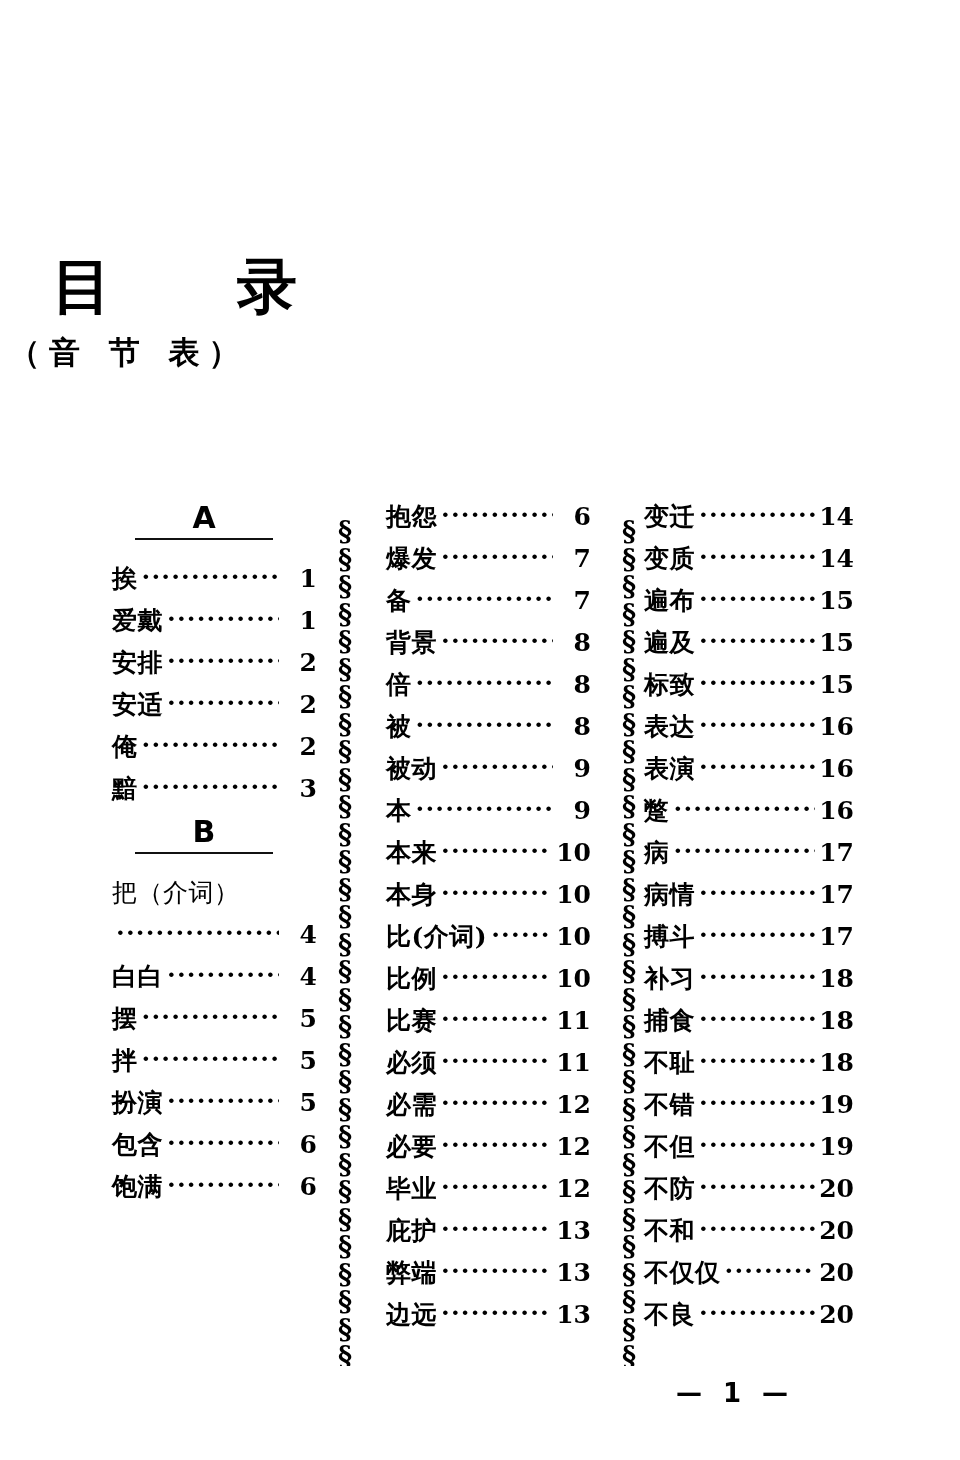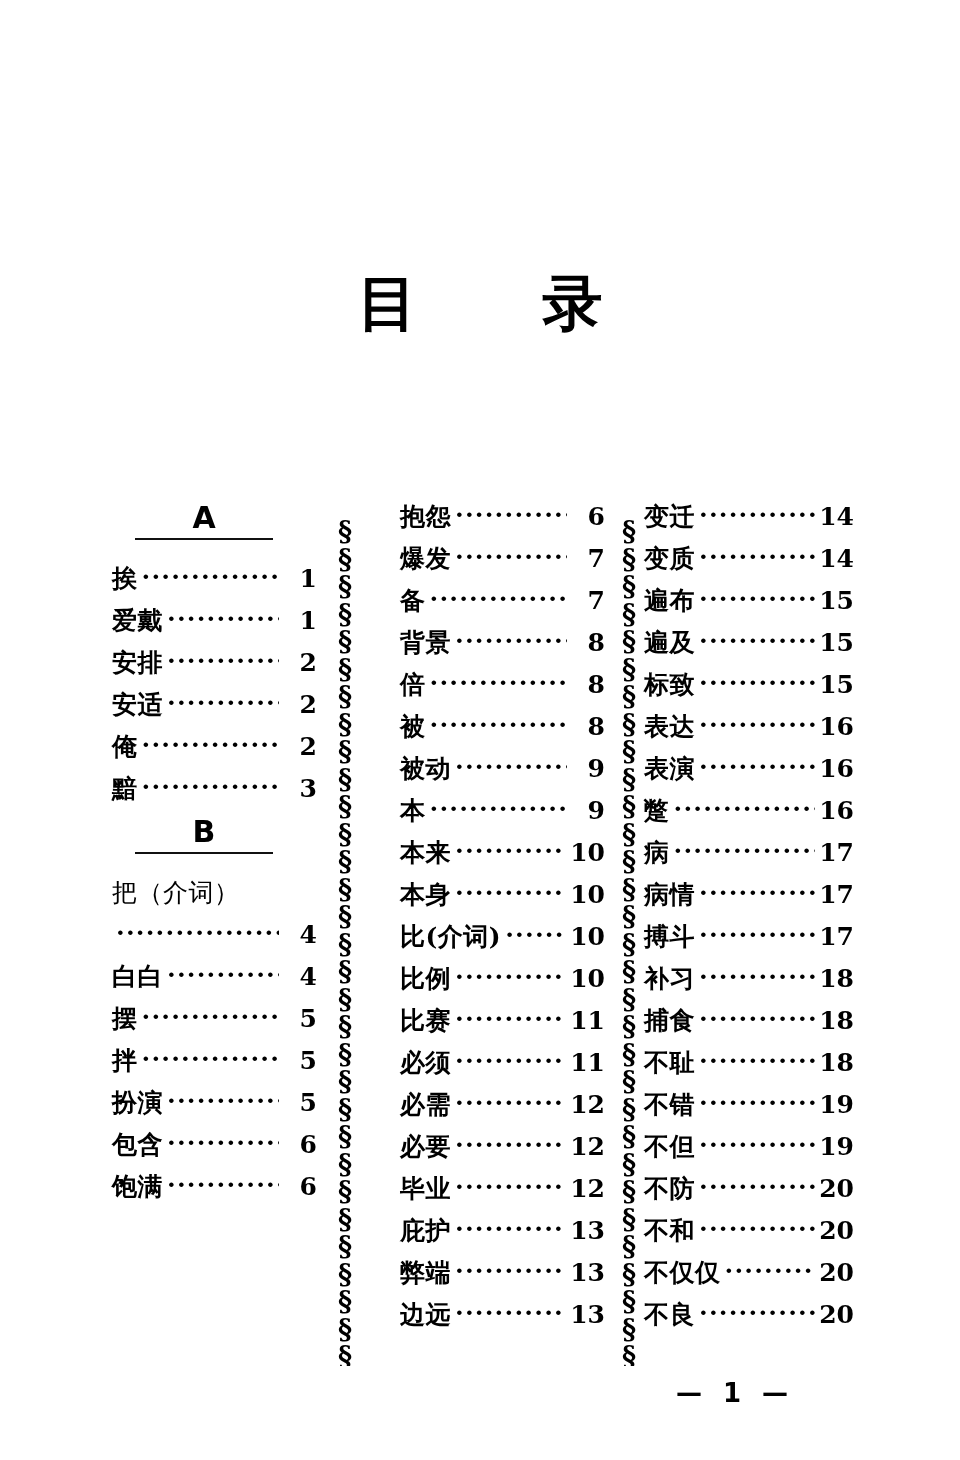--- a/index.html
+++ b/index.html
@@ -12,24 +12,23 @@
     height: 1460px;
     position: relative;
     overflow: hidden;
     font-family: "DejaVu Serif", "Liberation Serif", serif;
     color: #000000;
   }
 
   
   #title-block {
     position: absolute;
-    top: 272px;
+    top: 255px;
     left: 0;
     width: 960px;
-    text-align: center;
   }
   #main-title {
     font-family: "DejaVu Sans", "Liberation Sans", sans-serif;
     font-weight: 700;
     font-size: 60px;
     letter-spacing: 52px;
     text-indent: 52px;
     line-height: 1.05;
     margin: 0;
   }
@@ -49,21 +48,21 @@
     left: 0;
     width: 960px;
     height: 880px;
   }
   .column {
     position: absolute;
     top: 0;
     height: 880px;
   }
   #column-1 { left: 112px; width: 205px; }
-  #column-2 { left: 400px; width: 205px; }
+  #column-2 { left: 386px; width: 205px; }
   #column-3 { left: 644px; width: 210px; }
 
   
   .section-header {
     position: relative;
     height: 62px;
     text-align: center;
     width: 160px;
     margin-left: 12px;
   }
@@ -175,20 +174,21 @@
     font-weight: 700;
     font-size: 26px;
     letter-spacing: 6px;
   }
 </style>
 </head>
 <body>
 
 <div id="title-block">
   <div id="main-title">目 录</div>
+  <div id="sub-title">（音 节 表）</div>
 </div>
 
 <div id="columns">
   <div class="column" id="column-1">
       <div class="section-header">
         <span class="section-letter">A</span>
         <span class="section-rule"></span>
       </div>
       <div class="entry">
         <span class="entry-term">挨</span>

